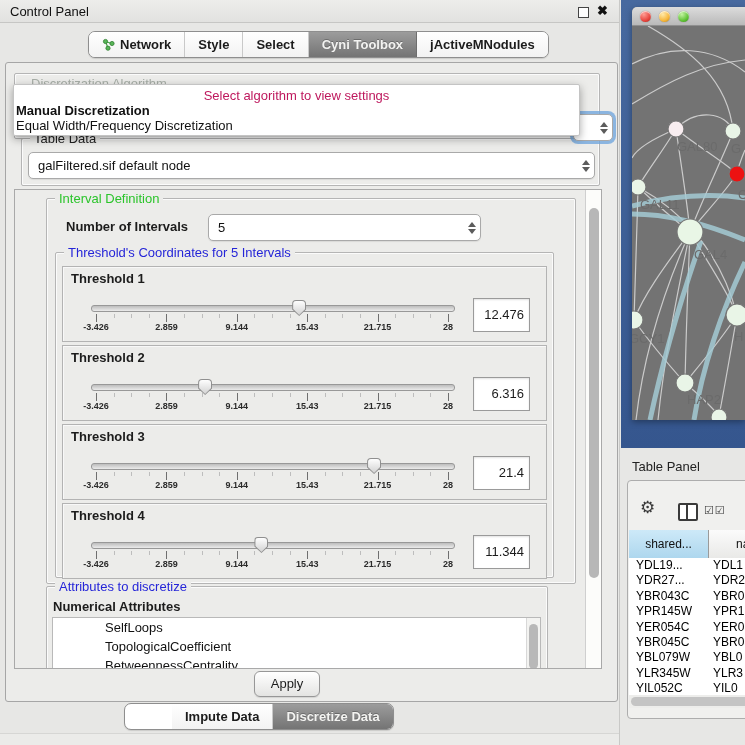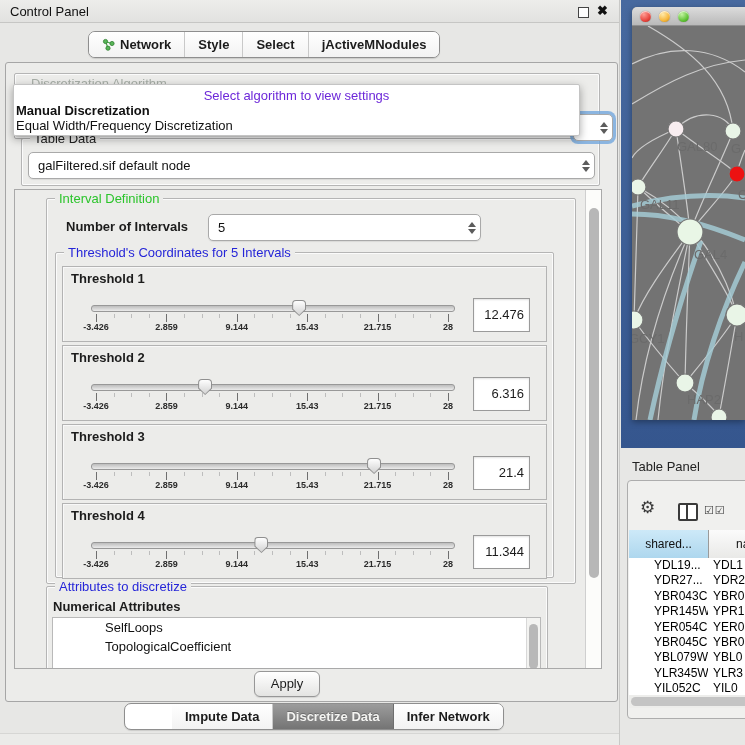--- a/index.html
+++ b/index.html
@@ -33,21 +33,21 @@
   .stepper{width:16px;display:flex;flex-direction:column;align-items:center;justify-content:center;gap:2px;}
   .stepper i{display:block;width:0;height:0;border-left:4px solid transparent;border-right:4px solid transparent;}
   .stepper .up{border-bottom:5px solid #5c5c5c;}
   .stepper .dn{border-top:5px solid #5c5c5c;}
 
   #disc-group{left:8px;top:10px;width:584px;height:64px;}
   #disc-title{left:16px;top:2px;color:#a7aea7;font-size:13px;}
   #disc-combo{left:558px;top:40px;width:38px;height:25px;box-shadow:0 0 0 3px rgba(115,168,221,.8);z-index:5;}
 
   #popup{left:13px;top:84px;width:565px;height:50px;background:#fff;border:1px solid #c4c4c4;border-radius:2px;box-shadow:0 3px 8px rgba(0,0,0,.35);z-index:40;}
-  #popup-hint{left:0;top:3px;width:100%;text-align:center;color:#6d28d9;font-size:13px;}
+  #popup-hint{left:0;top:3px;width:100%;text-align:center;color:#be185d;font-size:13px;}
   .popup-opt{position:absolute;left:2px;font-size:13px;color:#111;white-space:nowrap;}
   #popup-opt0{top:18px;font-weight:bold;}
   #popup-opt1{top:33px;}
 
   #tabledata-group{left:15px;top:75px;width:577px;height:46px;}
   #tabledata-combo{left:6px;top:13px;width:565px;height:25px;}
 
   #viewport{left:8px;top:126px;width:586px;height:478px;background:#ececea;border:1px solid #a9a9a9;overflow:hidden;}
 
   #interval-group{left:31px;top:8px;width:528px;height:384px;}
@@ -94,21 +94,21 @@
   #table-panel{left:627px;top:480px;width:125px;height:237px;background:#f0f0ee;border:1px solid #adadad;border-radius:4px;}
   #tp-gear{left:12px;top:18px;font-size:17px;color:#3a3a3a;line-height:17px;}
   #tp-split{left:50px;top:22px;width:16px;height:14px;background:#fff;border:2px solid #3a3a3a;border-radius:2px;}
   #tp-split::after{content:"";position:absolute;left:6px;top:0;width:2px;height:100%;background:#3a3a3a;}
   #tp-checks{left:76px;top:23px;font-size:11px;color:#333;letter-spacing:1px;}
   #tp-header{left:1px;top:49px;width:123px;height:28px;display:flex;border-bottom:1px solid #9a9a9a;}
   #tp-col1{width:79px;background:linear-gradient(#cde9f8,#aed7ee);border-right:1px solid #9a9a9a;text-align:center;line-height:28px;font-size:12px;color:#111;}
   #tp-col2{flex:1;background:linear-gradient(#fbfbfb,#e9e9e7);padding-left:27px;line-height:28px;font-size:12px;color:#111;}
   #tp-rows{left:1px;top:77px;width:123px;height:138px;background:#fff;overflow:hidden;}
   .trow{display:flex;height:15.4px;font-size:12px;color:#000;}
-  .tcell1{width:79px;padding-left:25px;box-sizing:border-box;white-space:nowrap;overflow:hidden;}
+  .tcell1{width:79px;padding-left:7px;box-sizing:border-box;white-space:nowrap;overflow:hidden;}
   .tcell2{flex:1;padding-left:5px;white-space:nowrap;overflow:hidden;}
   #tp-hscroll{left:1px;top:214px;width:123px;height:13px;background:#ededeb;}
   #tp-hthumb{left:2px;top:2px;width:118px;height:9px;background:#c4c4c4;border-radius:5px;}
 
   svg text{font-family:"Liberation Sans",sans-serif;}
 </style>
 </head>
 <body>
 
 <div id="screen">
@@ -128,20 +128,23 @@
         <circle cx="10" cy="5.5" r="2.1" fill="#58b558" stroke="#2e7d2e" stroke-width="0.8"></circle>
         <circle cx="6" cy="10.2" r="2.1" fill="#58b558" stroke="#2e7d2e" stroke-width="0.8"></circle>
       </svg>
       <span>Network</span>
     </div>
     <div class="seg">
         <span>Style</span>
       </div>
     <div class="seg">
         <span>Select</span>
+      </div>
+    <div class="seg active">
+        <span>Cyni Toolbox</span>
       </div>
     <div class="seg">
         <span>jActiveMNodules</span>
       </div>
   </div>
 
   <div class="abs" id="main-panel">
 
     <div class="groupbox" id="disc-group">
       <div class="abs" id="disc-title">Discretization Algorithm</div>
@@ -317,20 +320,21 @@
         </div>
       </div>
 
       <div class="groupbox" id="attr-group">
         <div class="grouptitle t-blue">Attributes to discretize</div>
         <div class="abs" id="attr-subtitle">Numerical Attributes</div>
         <div class="abs" id="attr-list">
           <div id="attr-items">
               <div class="attr-item">SelfLoops</div>
               <div class="attr-item">TopologicalCoefficient</div>
+              <div class="attr-item">BetweennessCentrality</div>
             </div>
           <div id="attr-vscroll">
             <div id="attr-vthumb"></div>
           </div>
         </div>
       </div>
 
       <div class="abs" id="vp-scroll">
         <div class="abs" id="vp-thumb"></div>
       </div>
@@ -344,23 +348,20 @@
     <div class="popup-opt" id="popup-opt0">Manual Discretization</div>
     <div class="popup-opt" id="popup-opt1">Equal Width/Frequency Discretization</div>
   </div>
 
   <div class="abs segctl" id="bottomtabs">
     <div class="seg">
         <span>Impute Data</span>
       </div>
     <div class="seg active">
         <span>Discretize Data</span>
-      </div>
-    <div class="seg">
-        <span>Infer Network</span>
       </div>
   </div>
 
   <div class="abs" id="below-strip"></div>
   <div class="abs" id="panel-right-edge"></div>
 
   <div class="abs" id="blue-frame"></div>
   <div class="abs" id="net-window">
     <div class="abs" id="net-titlebar">
       <div class="light" style="background:radial-gradient(circle at 35% 30%, #ff9d94, #e8463f 60%, #a51f16);"></div>

